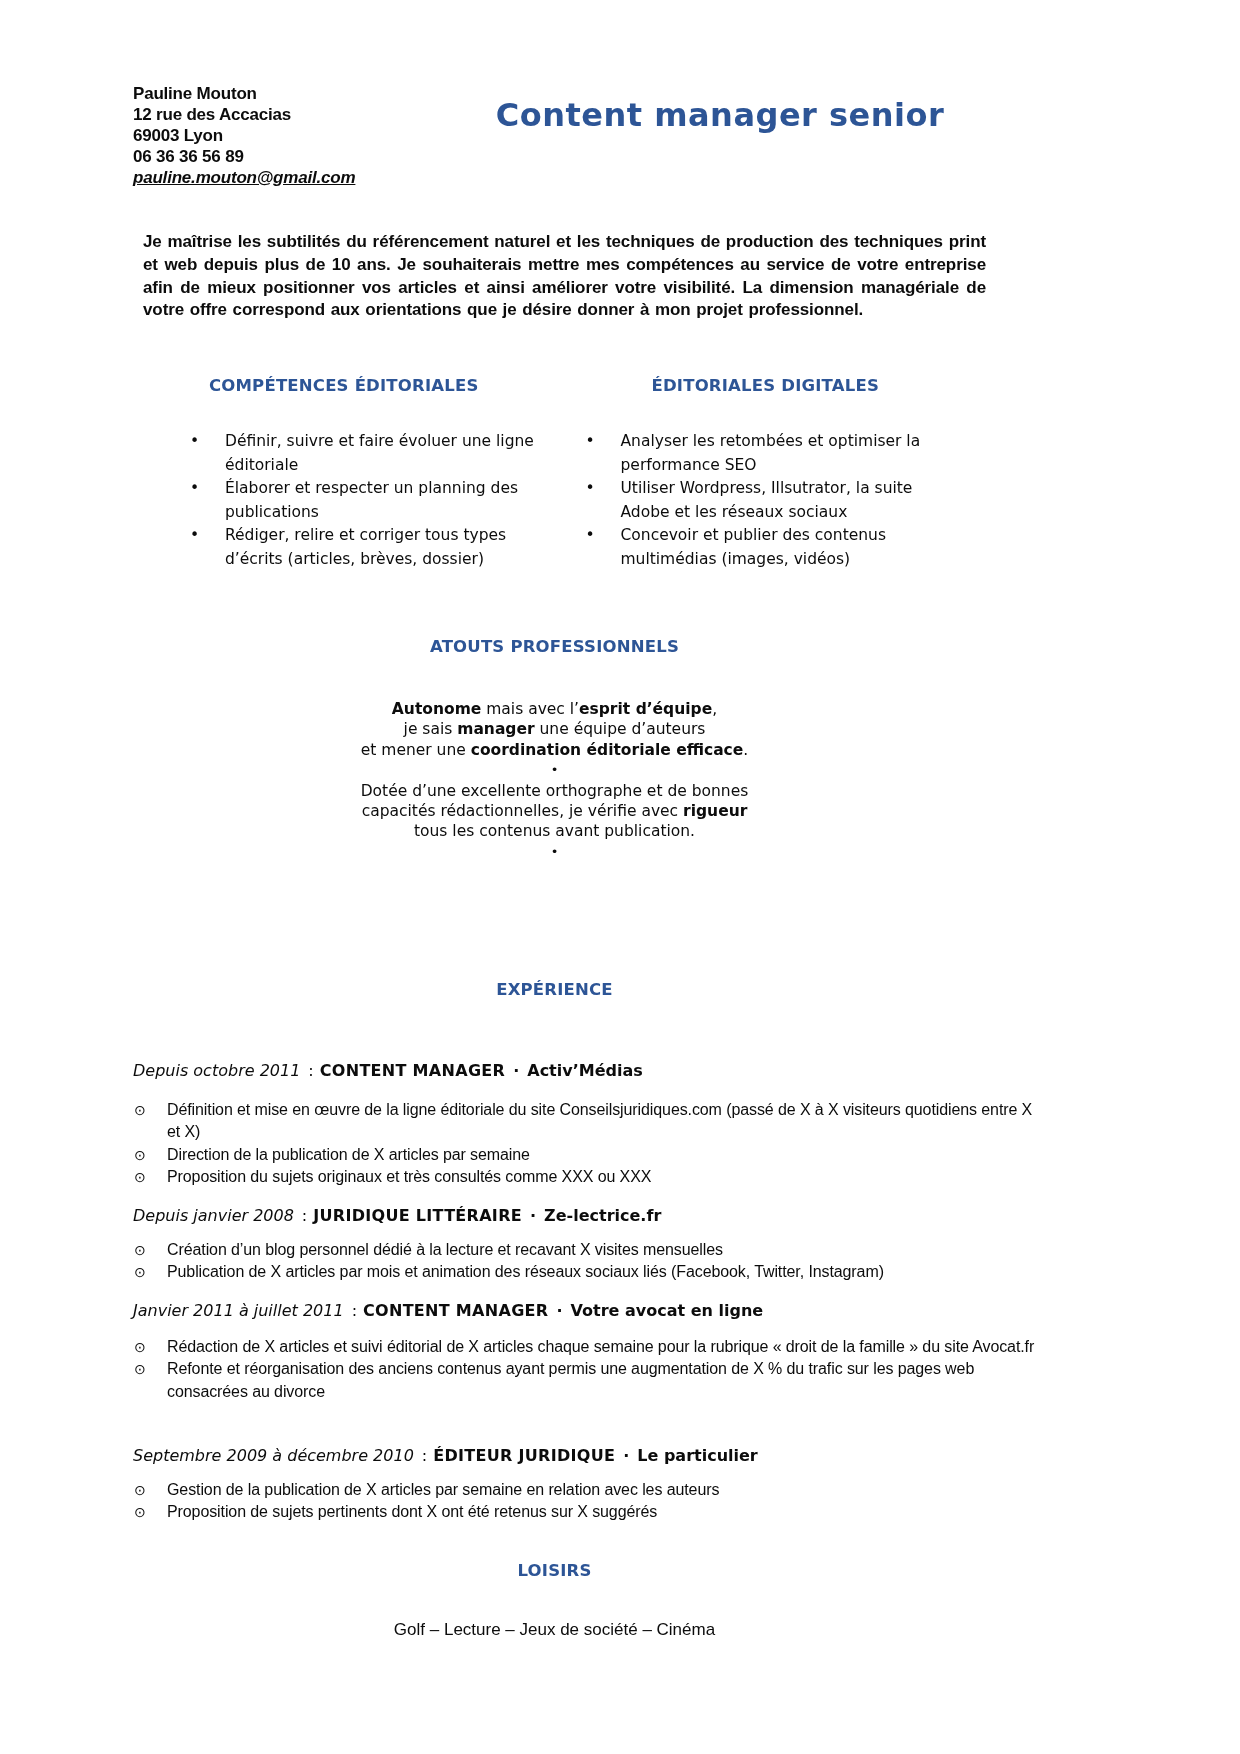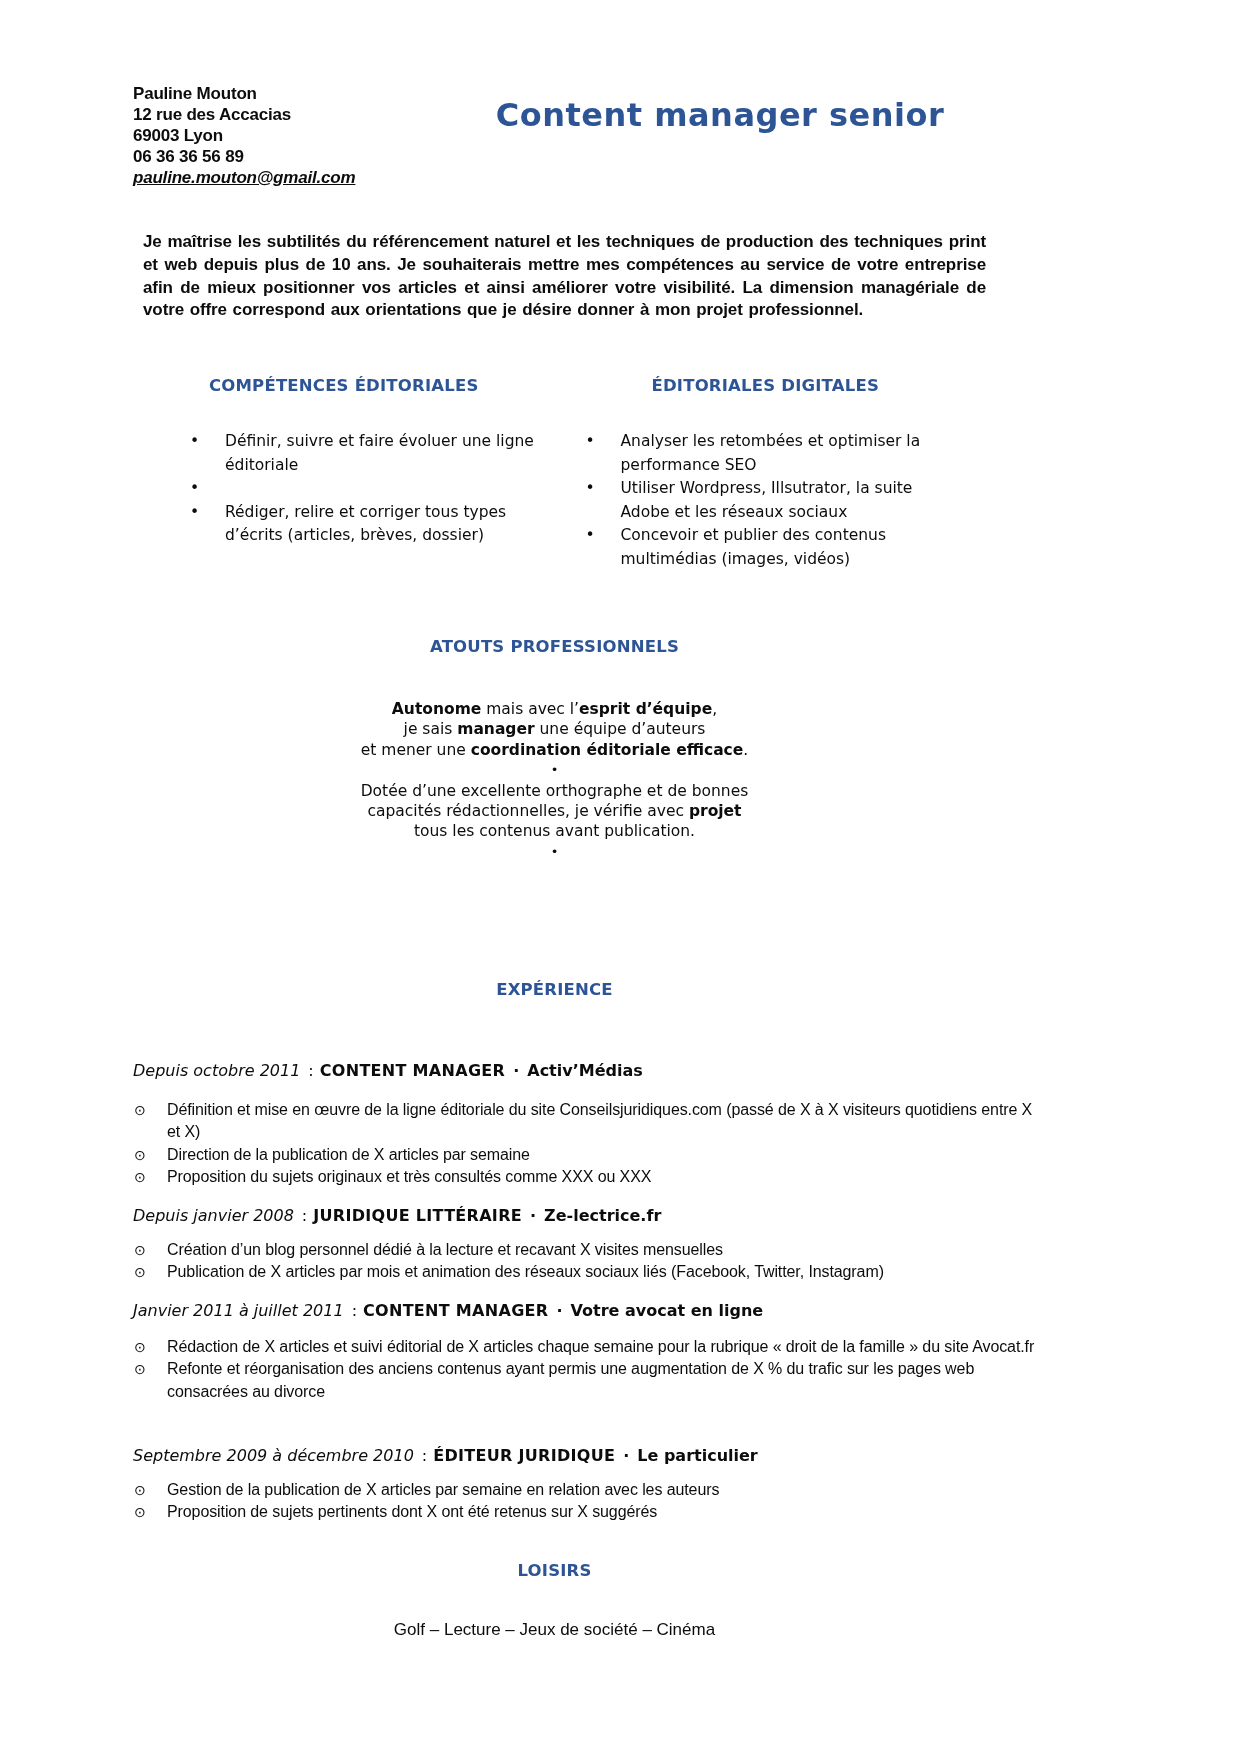--- a/index.html
+++ b/index.html
@@ -120,20 +120,21 @@
   <section class="competences">
     <div class="comp-col comp-col--left">
       <h2 class="section-title">COMPÉTENCES ÉDITORIALES</h2>
       <ul class="comp-list">
         <li class="comp-item">
           <span class="marker">•</span>
           <span class="txt">Définir, suivre et faire évoluer une ligne éditoriale</span>
         </li>
         <li class="comp-item">
           <span class="marker">•</span>
+          <span class="txt">Élaborer et respecter un planning des publications</span>
         </li>
         <li class="comp-item">
           <span class="marker">•</span>
           <span class="txt">Rédiger, relire et corriger tous types d’écrits (articles, brèves, dossier)</span>
         </li>
       </ul>
     </div>
     <div class="comp-col comp-col--right">
       <h2 class="section-title">ÉDITORIALES DIGITALES</h2>
       <ul class="comp-list">
@@ -156,21 +157,21 @@
   <h2 class="section-title atouts-title">ATOUTS PROFESSIONNELS</h2>
   <div class="atouts-body">
     <div>
       <div><span class="b">Autonome</span><span> mais avec l’</span><span class="b">esprit d’équipe</span><span>,</span></div>
       <div><span>je sais </span><span class="b">manager</span><span> une équipe d’auteurs</span></div>
       <div><span>et mener une </span><span class="b">coordination éditoriale efficace</span><span>.</span></div>
     </div>
     <div class="sep-dot">•</div>
     <div>
       <div><span>Dotée d’une excellente orthographe et de bonnes</span></div>
-      <div><span>capacités rédactionnelles, je vérifie avec </span><span class="b">projet</span></div>
+      <div><span>capacités rédactionnelles, je vérifie avec </span><span class="b">rigueur</span></div>
       <div><span>tous les contenus avant publication.</span></div>
     </div>
     <div class="sep-dot">•</div>
   </div>
 
   <h2 class="section-title experience-title">EXPÉRIENCE</h2>
 
   <div class="job job--1">
     <div class="job-heading">
       <span class="job-date">Depuis octobre 2011</span><span class="job-colon">:</span><span class="job-title">CONTENT MANAGER</span><span class="job-dot">·</span><span class="job-company">Activ’Médias</span>

